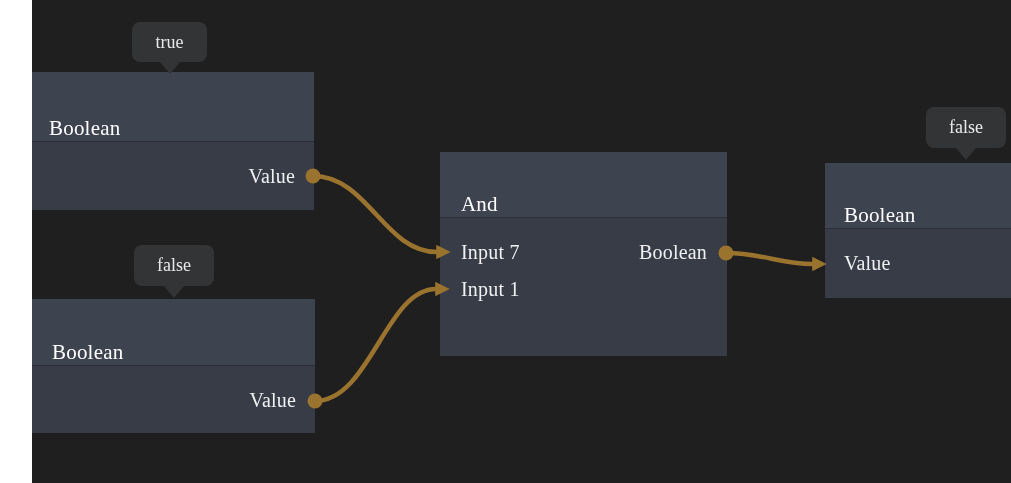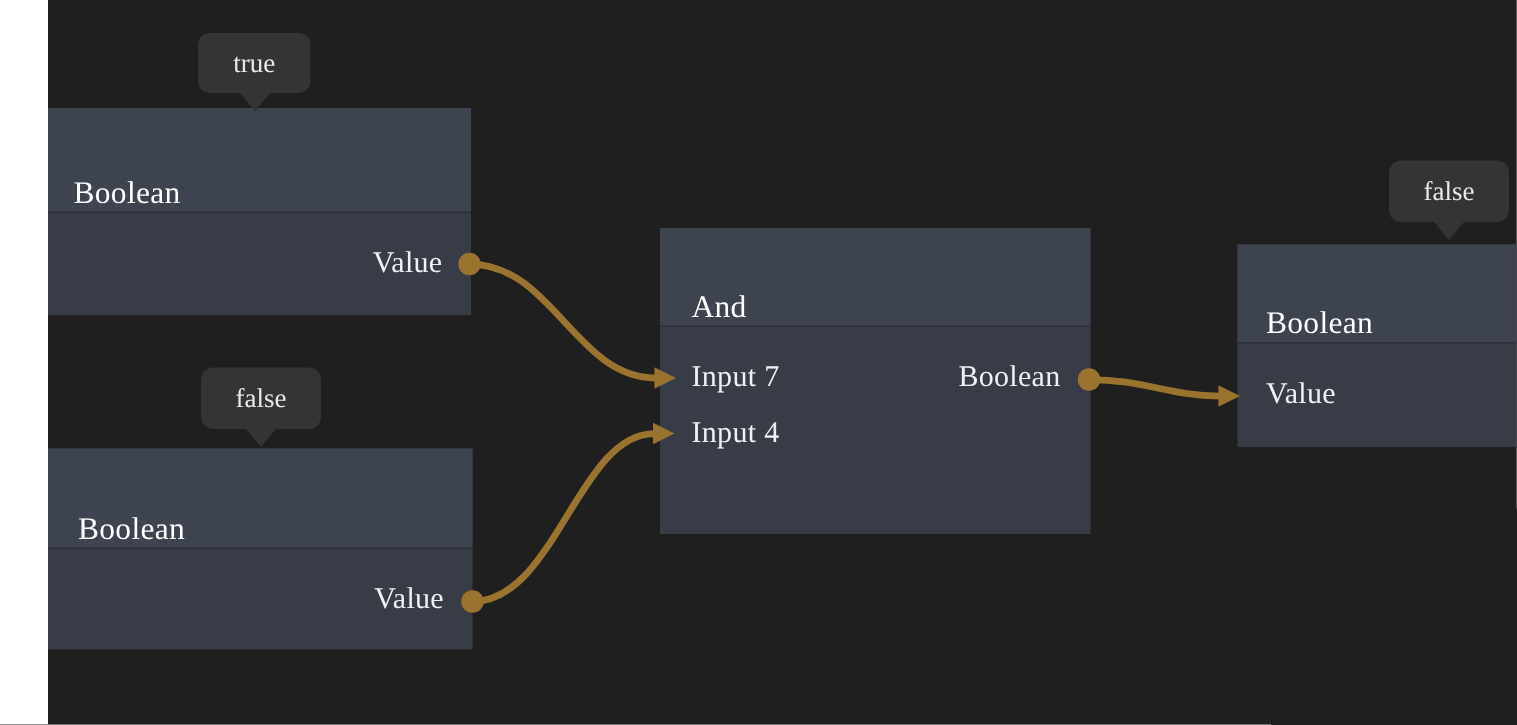--- a/index.html
+++ b/index.html
@@ -108,21 +108,21 @@
       <span class="title">Boolean</span>
     </div>
     <span class="port right" style="top:101px">Value</span>
   </div>
 
   <div class="node" id="node-3">
     <div class="header">
       <span class="title">And</span>
     </div>
     <span class="port left" style="top:100px">Input 7</span>
-    <span class="port left" style="top:137px">Input 4</span>
+    <span class="port left" style="top:137px">Input 1</span>
     <span class="port right" style="top:100px;right:20px">Boolean</span>
   </div>
 
   <div class="node" id="node-4">
     <div class="header">
       <span class="title">Boolean</span>
     </div>
     <span class="port left" style="top:100px;left:19px">Value</span>
   </div>
 

